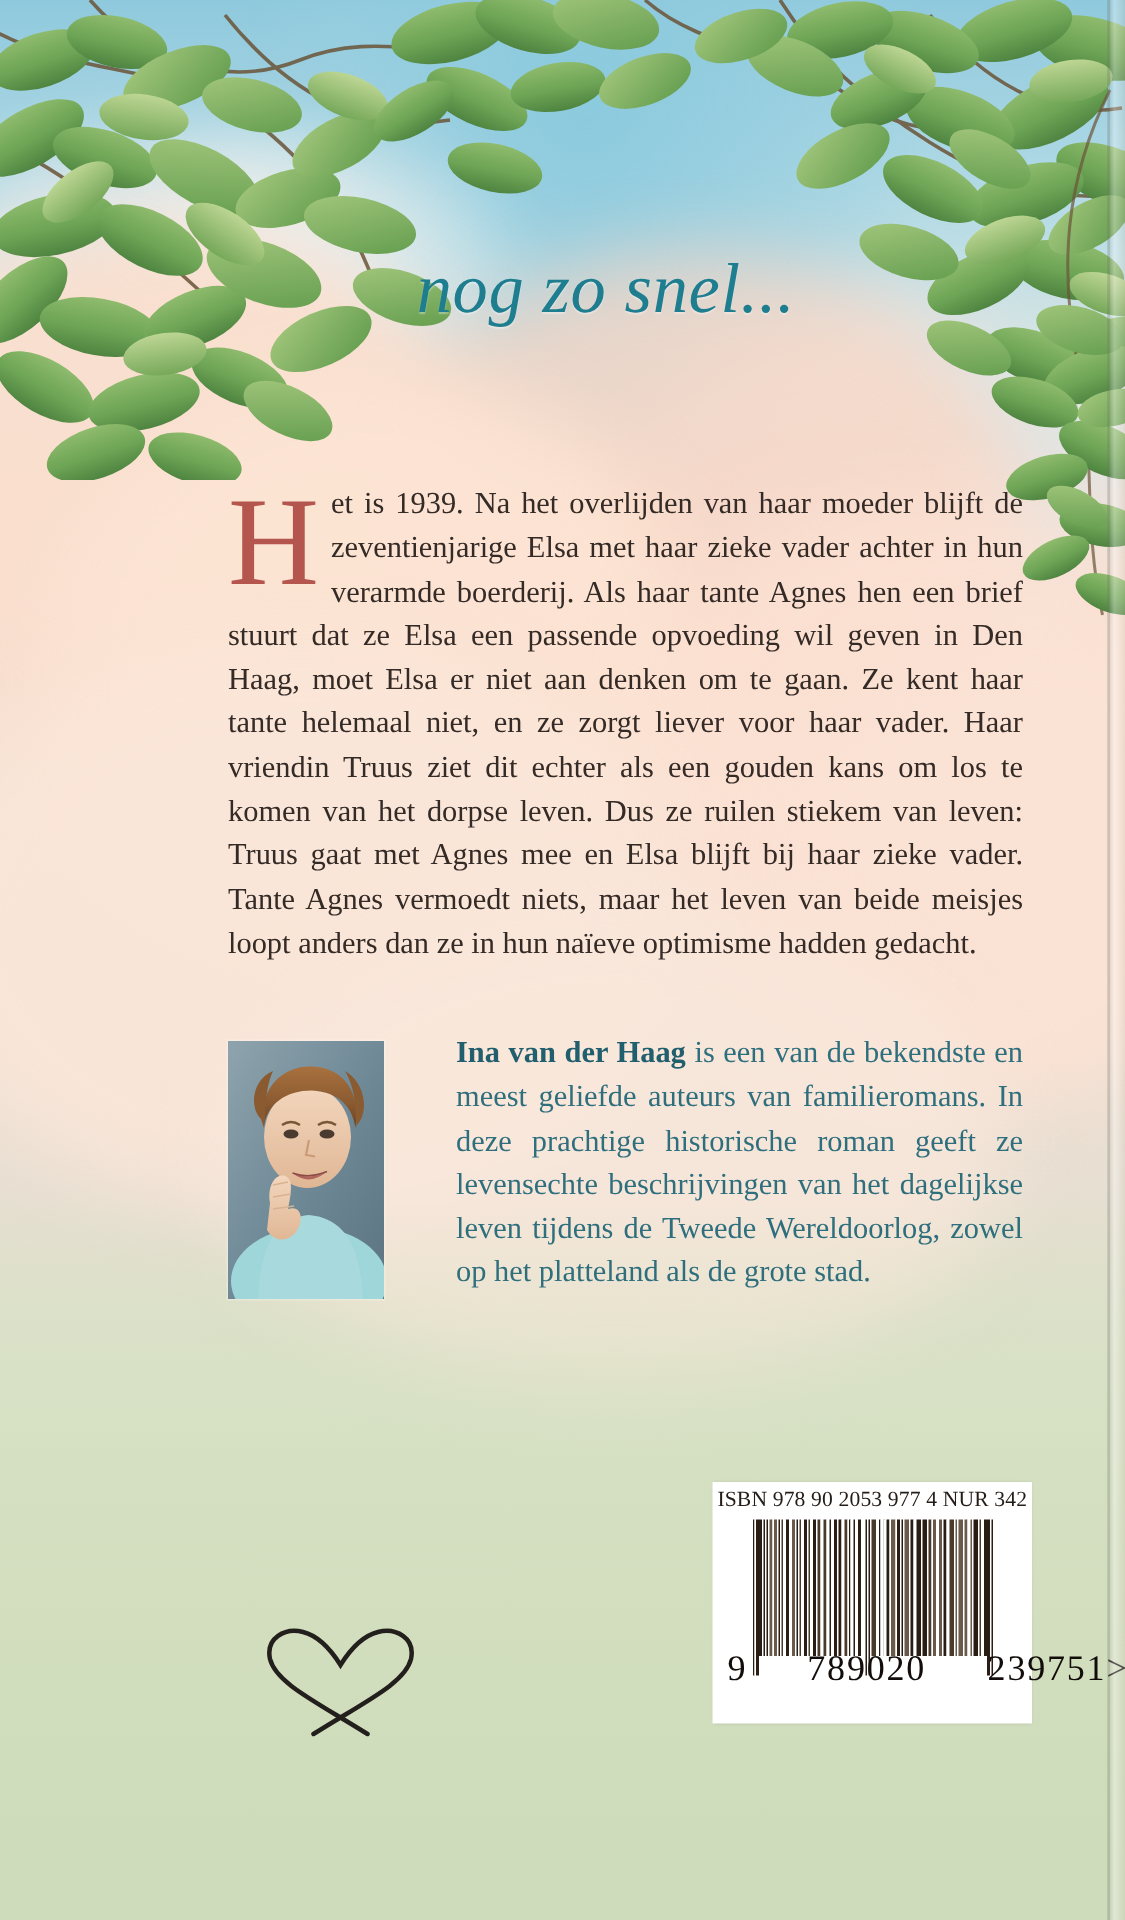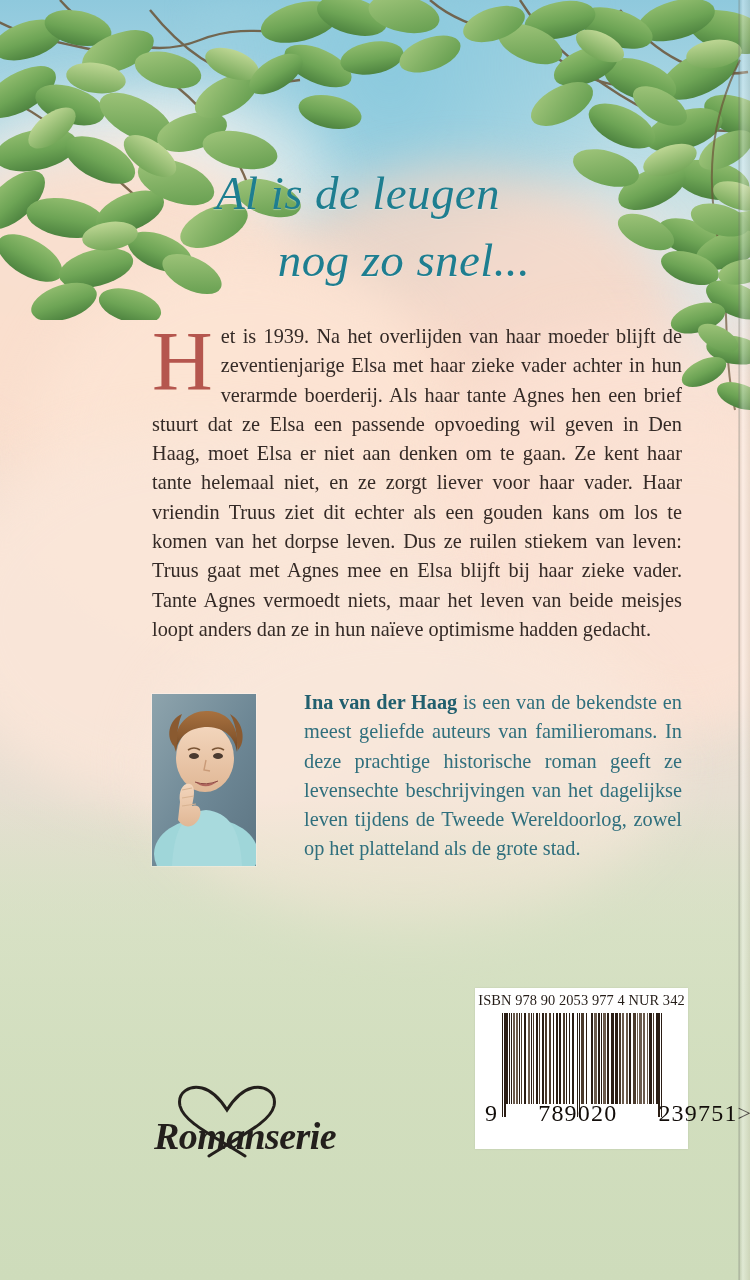--- a/index.html
+++ b/index.html
@@ -367,21 +367,20 @@
       <ellipse cx="250" cy="396" rx="24" ry="12" transform="rotate(20 250 396)"></ellipse>
     </g>
     <g fill="url(#lf2)">
       <ellipse cx="230" cy="220" rx="30" ry="15" transform="rotate(16 230 220)"></ellipse>
       <ellipse cx="252" cy="272" rx="24" ry="12" transform="rotate(-12 252 272)"></ellipse>
       <ellipse cx="228" cy="338" rx="22" ry="11" transform="rotate(28 228 338)"></ellipse>
     </g>
   </svg>
 
   <div class="title">
-    <span class="tl tl1">Al is de leugen</span>
     <span class="tl tl2">nog zo snel...</span>
   </div>
 
   <div class="blurb">
     <span class="dropcap">H</span><span>et is 1939. Na het overlijden van haar moeder blijft de zeventienjarige Elsa met haar zieke vader achter in hun verarmde boerderij. Als haar tante Agnes hen een brief stuurt dat ze Elsa een passende opvoeding wil geven in Den Haag, moet Elsa er niet aan denken om te gaan. Ze kent haar tante helemaal niet, en ze zorgt liever voor haar vader. Haar vriendin Truus ziet dit echter als een gouden kans om los te komen van het dorpse leven. Dus ze ruilen stiekem van leven: Truus gaat met Agnes mee en Elsa blijft bij haar zieke vader. Tante Agnes vermoedt niets, maar het leven van beide meisjes loopt anders dan ze in hun naïeve optimisme hadden gedacht.</span>
   </div>
 
   <div class="author-row">
     <div class="author-photo">
       <svg viewBox="0 0 104 172" width="104" height="172" preserveAspectRatio="none">
@@ -424,21 +423,20 @@
     <div class="author-bio">
       <b>Ina van der Haag</b><span> is een van de bekendste en meest geliefde auteurs van familieromans. In deze prachtige historische roman geeft ze levensechte beschrijvingen van het dagelijkse leven tijdens de Tweede Wereldoorlog, zowel op het platteland als de grote stad.</span>
     </div>
   </div>
 
   <div class="logo">
     <svg viewBox="0 0 210 84" width="210" height="84">
       <path d="M105 74 C 70 52, 44 40, 40 24 C 37 10, 50 3, 62 6 C 74 9, 82 20, 87 28
                C 92 20, 100 9, 112 6 C 124 3, 137 10, 134 24 C 130 40, 104 52, 69 74" transform="translate(0,-2)" fill="none" stroke="#231f1c" stroke-width="3" stroke-linecap="round"></path>
     </svg>
-    <div class="logo-text">Romanserie</div>
   </div>
 
   <div class="barcode-box">
     <div class="isbn-line">ISBN 978 90 2053 977 4  NUR 342</div>
     <div class="bars" id="bars">
         <span class="tall" style="width: 1.6px; background: rgb(42, 29, 20);"></span>
         <span class="tall" style="width: 1.6px; background: rgb(255, 255, 255);"></span>
         <span class="tall" style="width: 1.6px; background: rgb(42, 29, 20);"></span>
         <span style="width: 2.8px; background: rgb(42, 29, 20);"></span>
         <span style="width: 1.6px; background: rgb(255, 255, 255);"></span>

